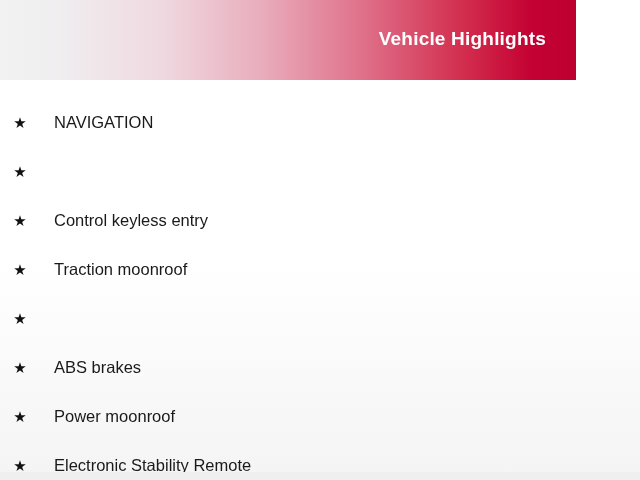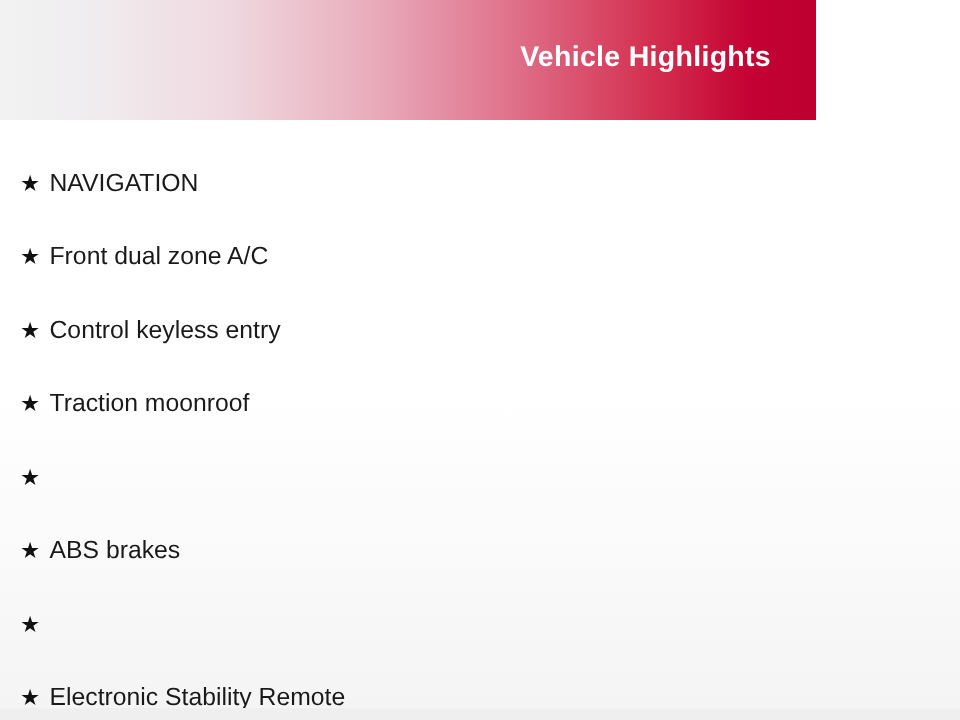--- a/index.html
+++ b/index.html
@@ -26,20 +26,21 @@
     height: 80px;
     background: linear-gradient(to right,
         #f2f2f2 0%,
         #f0eef0 10%,
         #efd9e0 28%,
         #e9aebd 45%,
         #e0748d 62%,
         #d32f4f 80%,
         #c40233 92%,
         #bd0030 100%);
+    padding-left: 32px;
   }
   .header-title {
     position: absolute;
     right: 30px;
     top: 28px;
     color: #ffffff;
     font-size: 19px;
     font-weight: bold;
     letter-spacing: 0.2px;
     white-space: nowrap;
@@ -57,21 +58,21 @@
   }
   .star-icon {
     width: 20px;
     font-size: 15px;
     line-height: 1;
     color: #111111;
     text-align: center;
     flex: none;
   }
   .feature-label {
-    margin-left: 3px;
+    margin-left: 24px;
     font-size: 16.5px;
     color: #1a1a1a;
     line-height: 1;
   }
   .bottom-strip {
     position: absolute;
     left: 0;
     bottom: 0;
     width: 640px;
     height: 8px;
@@ -87,39 +88,39 @@
     <div class="header-title">Vehicle Highlights</div>
   </div>
 
   <ul class="features">
     <li class="feature-row">
       <span class="star-icon">★</span>
       <span class="feature-label">NAVIGATION</span>
     </li>
     <li class="feature-row">
       <span class="star-icon">★</span>
-      <span class="feature-label">Front dual zone A/C</span>
     </li>
     <li class="feature-row">
       <span class="star-icon">★</span>
       <span class="feature-label">Control keyless entry</span>
     </li>
     <li class="feature-row">
       <span class="star-icon">★</span>
       <span class="feature-label">Traction moonroof</span>
     </li>
     <li class="feature-row">
       <span class="star-icon">★</span>
     </li>
     <li class="feature-row">
       <span class="star-icon">★</span>
       <span class="feature-label">ABS brakes</span>
     </li>
     <li class="feature-row">
       <span class="star-icon">★</span>
+      <span class="feature-label">Power moonroof</span>
     </li>
     <li class="feature-row">
       <span class="star-icon">★</span>
       <span class="feature-label">Electronic Stability Remote</span>
     </li>
   </ul>
 
   <div class="bottom-strip"></div>
 </div>
 

